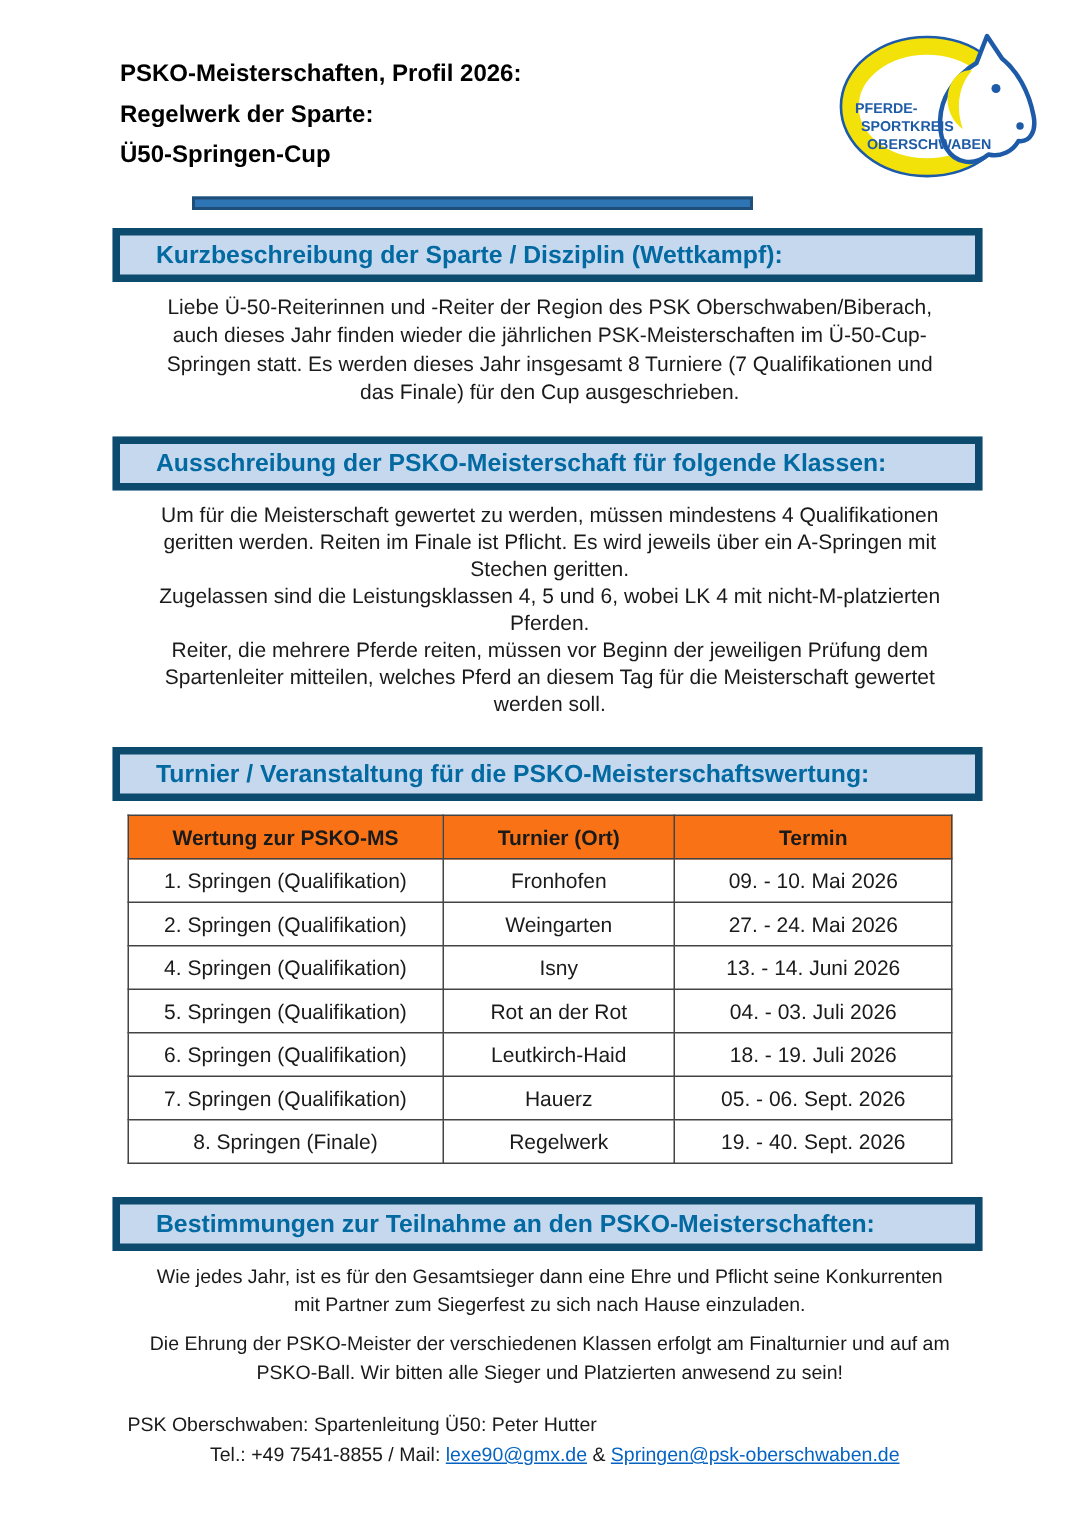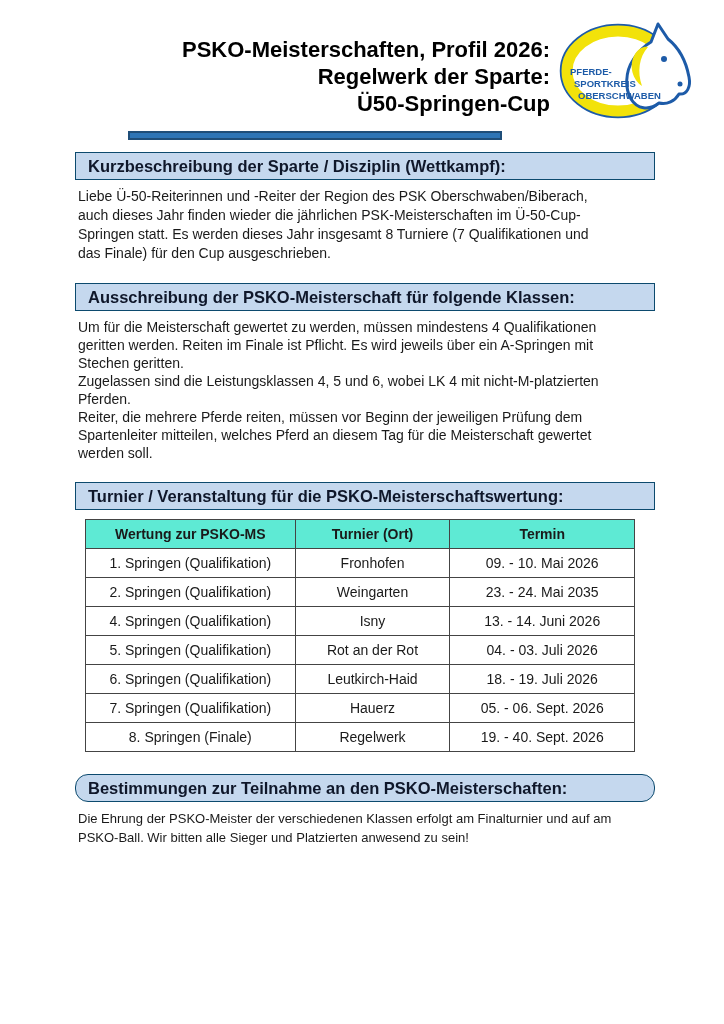--- a/index.html
+++ b/index.html
@@ -10,68 +10,69 @@
     padding:36px 69px 0 75px;
     background:#ffffff;
     font-family:"Liberation Sans",sans-serif;
     color:#1a1a1a;
     overflow:hidden;
   }
   
   .masthead{position:relative;height:86px;}
   .title{
     width:470px;margin-left:5px;
-    text-align:right;
-    font-size:22px;font-weight:bold;line-height:27px;
+    text-align:left;
+    font-size:16px;font-weight:bold;line-height:27px;
     color:#000;
     white-space:pre-line;
   }
   .logo{position:absolute;top:-16px;right:-42px;width:142px;height:104px;}
   .rule{
     width:370px;height:5px;
     margin:9px 0 0 53px;
     background:#2E75B6;
     border:2px solid #1F4E79;
   }
   
   .band{
     margin-top:12px;
     background:#C5D8EE;
-    border:1px solid #0c4a6e;
-    padding:3px 12px;
+    border:5px solid #0c4a6e;
+    padding:3px 24px;
     font-size:16.5px;font-weight:bold;line-height:20px;
-    color:#0f172a;
+    color:#0369a1;
     white-space:nowrap;
   }
-  .band.gap-lg{margin-top:22px;border-radius:13px;}
+  .band.gap-lg{margin-top:22px;}
   .band.gap-sm{margin-top:20px;}
   
   .bodytext{
     margin:7px 0 0 3px;
     font-size:14px;line-height:19px;
     color:#1a1a1a;
     white-space:pre-line;
+    text-align:center;
   }
   .bodytext.tight{line-height:18px;}
   .bodytext.small{font-size:13px;line-height:19px;}
   
   table.sched{
     margin:9px 0 0 10px;
     width:550px;
     border-collapse:collapse;
     font-size:14px;
   }
   table.sched th, table.sched td{
     border:1px solid #444;
     height:29px;
     padding:0 8px;
     box-sizing:border-box;
   }
   table.sched th{
-    background:#5eead4;
+    background:#f97316;
     font-weight:bold;text-align:center;
   }
   table.sched td{text-align:center;font-weight:normal;}
   .col1{width:210px;} .col2{width:155px;} .col3{width:185px;}
   
   .footer{margin:16px 0 0 10px;font-size:13px;line-height:20px;color:#1a1a1a;}
   .footer .tel-line{margin-left:55px;}
   .footer a{color:#0563C1;text-decoration:underline;}
   .logo text{font-family:"Liberation Sans",sans-serif;font-weight:bold;fill:#1D5BA8;}
 </style>
@@ -127,21 +128,21 @@
     </thead>
     <tbody>
       <tr>
         <td>1. Springen (Qualifikation)</td>
         <td>Fronhofen</td>
         <td>09. - 10. Mai 2026</td>
       </tr>
       <tr>
         <td>2. Springen (Qualifikation)</td>
         <td>Weingarten</td>
-        <td>23. - 24. Mai 2035</td>
+        <td>27. - 24. Mai 2026</td>
       </tr>
       <tr>
         <td>4. Springen (Qualifikation)</td>
         <td>Isny</td>
         <td>13. - 14. Juni 2026</td>
       </tr>
       <tr>
         <td>5. Springen (Qualifikation)</td>
         <td>Rot an der Rot</td>
         <td>04. - 03. Juli 2026</td>
@@ -158,18 +159,26 @@
       </tr>
       <tr>
         <td>8. Springen (Finale)</td>
         <td>Regelwerk</td>
         <td>19. - 40. Sept. 2026</td>
       </tr>
     </tbody>
   </table>
 
   <div class="band gap-lg">Bestimmungen zur Teilnahme an den PSKO-Meisterschaften:</div>
+  <p class="bodytext small">Wie jedes Jahr, ist es für den Gesamtsieger dann eine Ehre und Pflicht seine Konkurrenten
+mit Partner zum Siegerfest zu sich nach Hause einzuladen.</p>
 
   <p class="bodytext small">Die Ehrung der PSKO-Meister der verschiedenen Klassen erfolgt am Finalturnier und auf am
 PSKO-Ball. Wir bitten alle Sieger und Platzierten anwesend zu sein!</p>
 
+  <div class="footer">
+    <div>PSK Oberschwaben: Spartenleitung Ü50: Peter Hutter</div>
+    <div class="tel-line">
+      <span>Tel.: +49 7541-8855 / Mail: </span><a href="#">lexe90@gmx.de</a><span> &amp; </span><a href="#">Springen@psk-oberschwaben.de</a>
+    </div>
+  </div>
 
 </div>
 
 </body></html>

